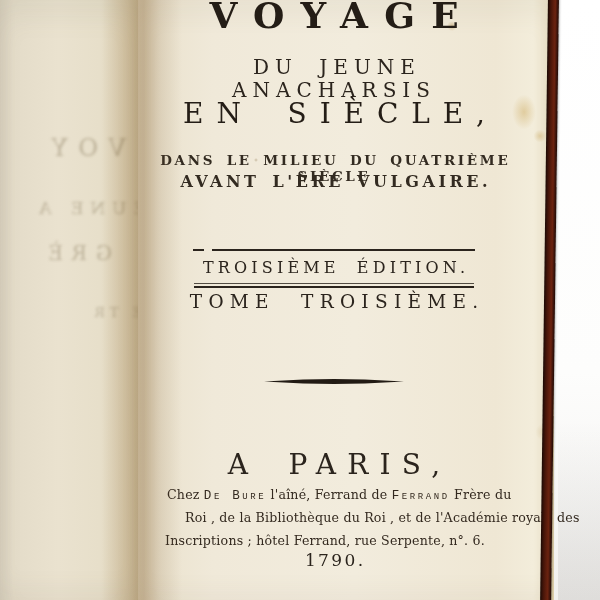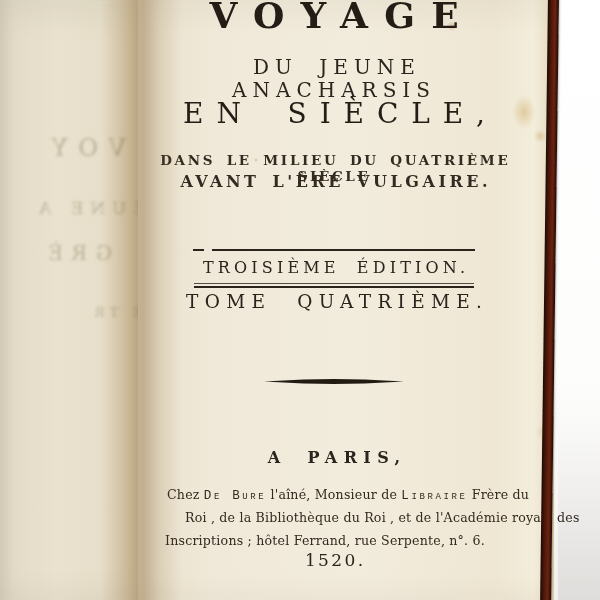--- a/index.html
+++ b/index.html
@@ -71,21 +71,21 @@
   .edition-text{font-size:16px;letter-spacing:.26em;text-indent:.26em;word-spacing:8px;line-height:19px;}
   .rule-bottom{width:280px;height:5px;margin:6px auto 0 auto;box-sizing:border-box;
     border-top:1px solid rgba(43,36,29,.8);border-bottom:2.6px solid #2b241d;}
 
   .t-tome    {top:291px;font-size:18.5px;letter-spacing:.34em;text-indent:.34em;word-spacing:14px;}
 
   .swell-wrap{top:379px;display:flex;justify-content:center;}
   .swell{width:140px;height:5px;background:#221b14;
     clip-path:polygon(0% 50%,28% 12%,50% 0%,72% 12%,100% 50%,72% 88%,50% 100%,28% 88%);}
 
-  .t-city    {top:449px;font-size:16px;letter-spacing:.40em;text-indent:.40em;word-spacing:9px;font-weight:bold;}
+  .t-city    {top:449px;font-size:28px;letter-spacing:.40em;text-indent:.40em;word-spacing:9px;}
 
   .imprint{position:absolute;top:484px;left:25px;width:368px;
     font-size:12.6px;line-height:22.4px;letter-spacing:.2px;color:#33291f;text-align:left;}
   .imprint .l1{padding-left:4px;white-space:nowrap;}
   .imprint .l2{padding-left:22px;white-space:nowrap;}
   .imprint .l3{padding-left:2px;white-space:nowrap;}
   .sc{font-variant:small-caps;letter-spacing:2.6px;font-family:Liberation Mono, monospace;}
 
   .t-year    {top:551px;font-size:17px;letter-spacing:.14em;text-indent:.14em;}
 
@@ -127,33 +127,33 @@
       <div class="t-sub2">EN SIÈCLE,</div>
       <div class="t-epi1">DANS LE MILIEU DU QUATRIÈME SIÈCLE</div>
       <div class="t-epi2">AVANT L'ÈRE VULGAIRE.</div>
 
       <div class="edition-block">
         <div class="rule-top"></div>
         <div class="edition-text">TROISIÈME ÉDITION.</div>
         <div class="rule-bottom"></div>
       </div>
 
-      <div class="t-tome">TOME QUATRIÈME.</div>
+      <div class="t-tome">TOME TROISIÈME.</div>
 
       <div class="swell-wrap">
         <div class="swell"></div>
       </div>
 
       <div class="t-city">A PARIS,</div>
 
-      <div class="t-year">1520.</div>
+      <div class="t-year">1790.</div>
     </div>
 
     <div class="imprint">
-      <div class="l1"><span>Chez </span><span class="sc">De Bure</span><span> l'aîné, Monsieur de </span><span class="sc">Libraire</span><span> Frère du</span></div>
+      <div class="l1"><span>Chez </span><span class="sc">De Bure</span><span> l'aîné, Ferrand de </span><span class="sc">Ferrand</span><span> Frère du</span></div>
       <div class="l2">Roi , de la Bibliothèque du Roi , et de l'Académie royale des</div>
       <div class="l3">Inscriptions ; hôtel Ferrand, rue Serpente, n°. 6.</div>
     </div>
 
     <div class="fore-edge"></div>
   </div>
 
   <div class="gutter"></div>
 
   <div class="board-edge"></div>

